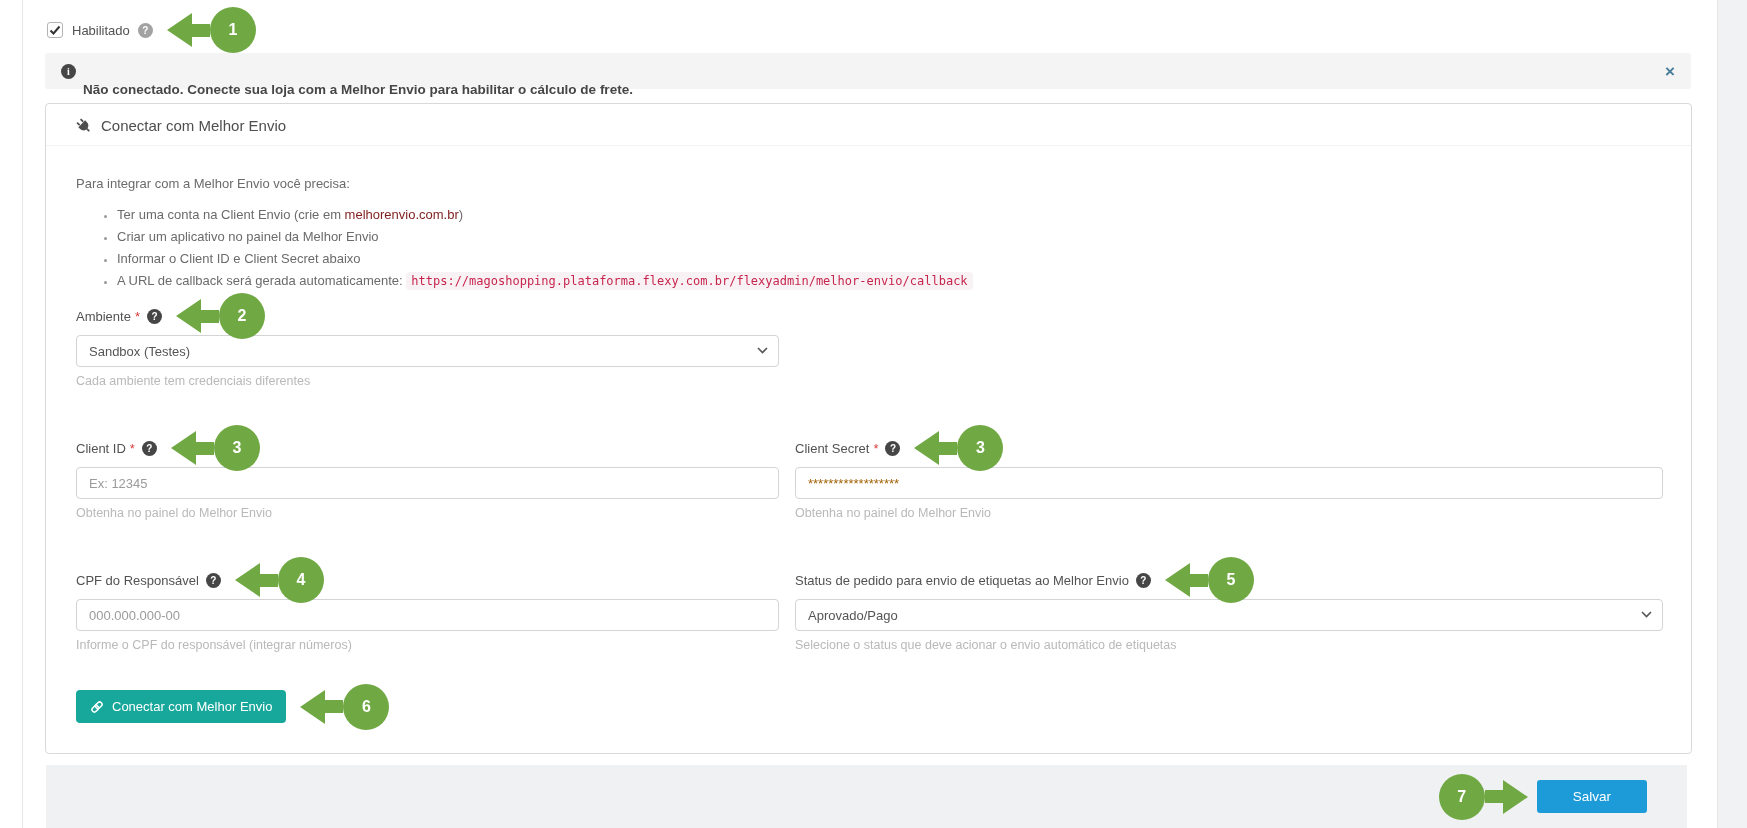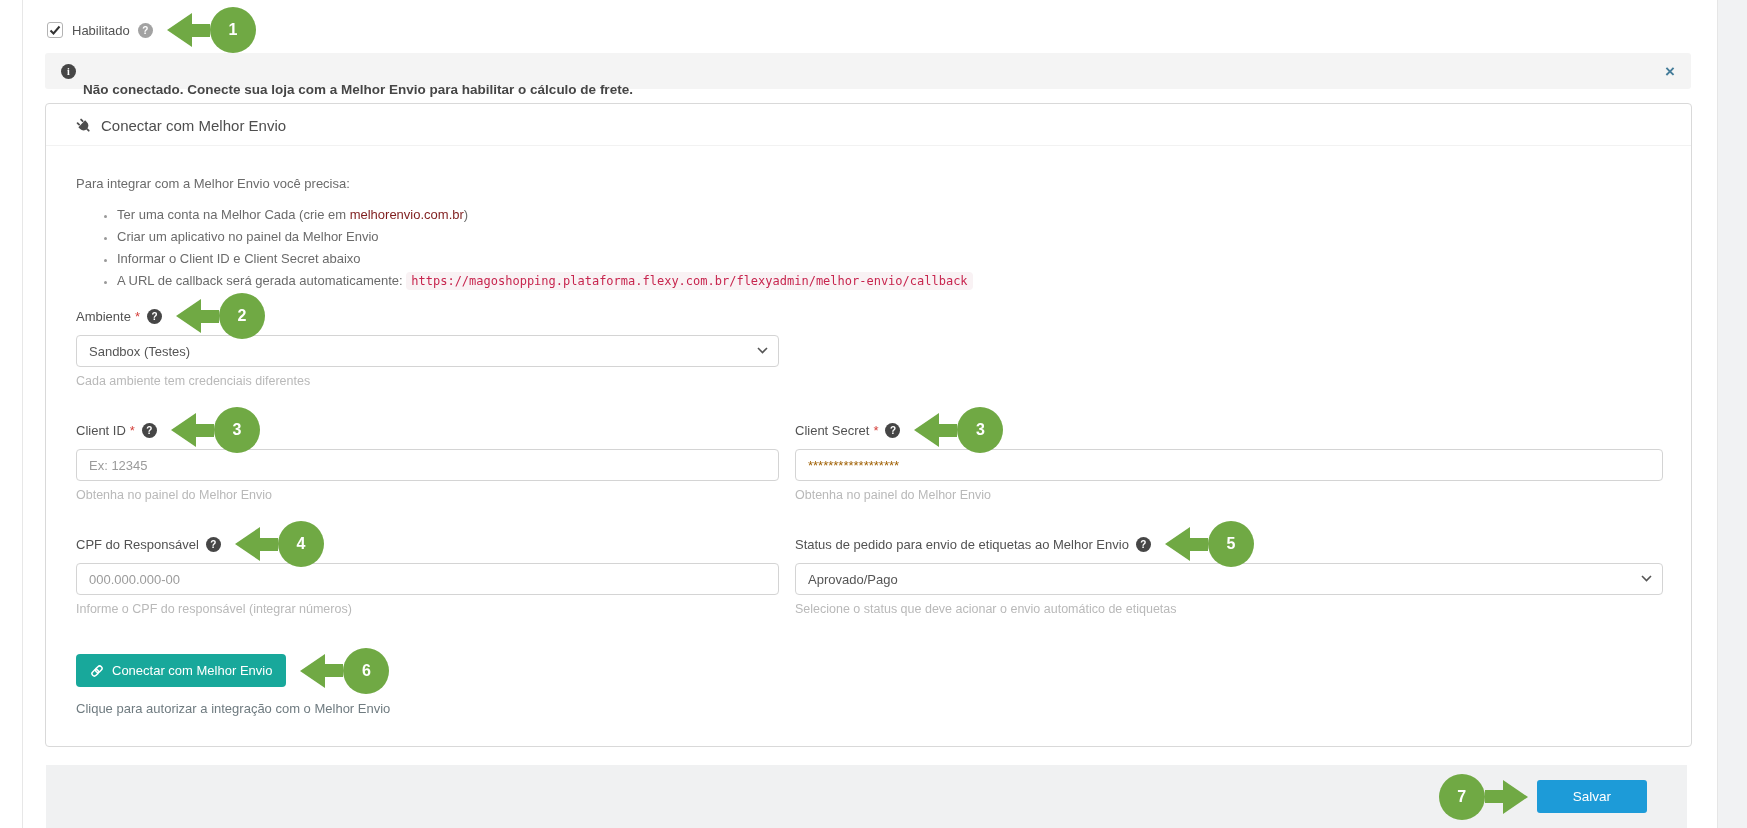--- a/index.html
+++ b/index.html
@@ -50,21 +50,21 @@
   .intro { color:#6b6b6b; }
   .req-list { margin:13px 0 0 0; padding-left:41px; color:#6b6b6b; }
   .req-list li { line-height:21px; margin-bottom:1px; }
   .req-list li::marker { color:#999; font-size:11px; }
   a.link { color:#7f1d1d; text-decoration:none; cursor:pointer; }
   code.cb { font-family:"DejaVu Sans Mono","Liberation Mono",monospace; font-size:12px; color:#c7254e;
             background:#f9f2f4; padding:2px 5px; border-radius:4px; }
 
   .form-grid { display:grid; grid-template-columns:703px 868px; column-gap:16px; margin-top:14px; }
   .form-group { }
-  .mt { margin-top:18px; }
+  .mt { margin-top:36px; }
   .label-row { display:flex; align-items:center; height:20px; margin-bottom:9px; color:#525252; }
   .label-row .req { color:#d43f3a; margin-left:4px; }
   .label-row .help { margin-left:7px; }
 
   .text-input { width:100%; height:32px; border:1px solid #d4d4d4; border-radius:4px; padding:0 12px;
                 font-size:13px; color:#a16207; font-family:inherit; outline:none; background:#fff; }
   .text-input::placeholder { color:#9b9b9b; opacity:1; }
 
   .select-wrap { position:relative; width:100%; }
   .select { width:100%; height:32px; border:1px solid #d4d4d4; border-radius:4px; padding:0 30px 0 12px;
@@ -129,21 +129,21 @@
       </svg>
       <span class="panel-title">Conectar com Melhor Envio</span>
     </div>
 
     <div class="panel-body">
 
       <div class="intro">Para integrar com a Melhor Envio você precisa:</div>
 
       <ul class="req-list">
         <li>
-          <span>Ter uma conta na Melhor Cada (crie em </span><a class="link">melhorenvio.com.br</a><span>)</span>
+          <span>Ter uma conta na Client Envio (crie em </span><a class="link">melhorenvio.com.br</a><span>)</span>
         </li>
         <li>
           <span>Criar um aplicativo no painel da Melhor Envio</span>
         </li>
         <li>
           <span>Informar o Client ID e Client Secret abaixo</span>
         </li>
         <li>
           <span>A URL de callback será gerada automaticamente: </span><code class="cb">https://magoshopping.plataforma.flexy.com.br/flexyadmin/melhor-envio/callback</code>
         </li>
@@ -253,21 +253,20 @@
               </svg>
             </span>
             <span>Conectar com Melhor Envio</span>
           </button>
           <span class="callout">
             <span class="co-head-left"></span>
             <span class="co-stem"></span>
             <span class="co-circle">6</span>
           </span>
         </div>
-        <div class="connect-hint">Clique para autorizar a integração com o Melhor Envio</div>
       </div>
 
     </div>
   </div>
 
   <div class="footer">
     <span class="callout">
       <span class="co-circle">7</span>
       <span class="co-stem"></span>
       <span class="co-head-right"></span>

